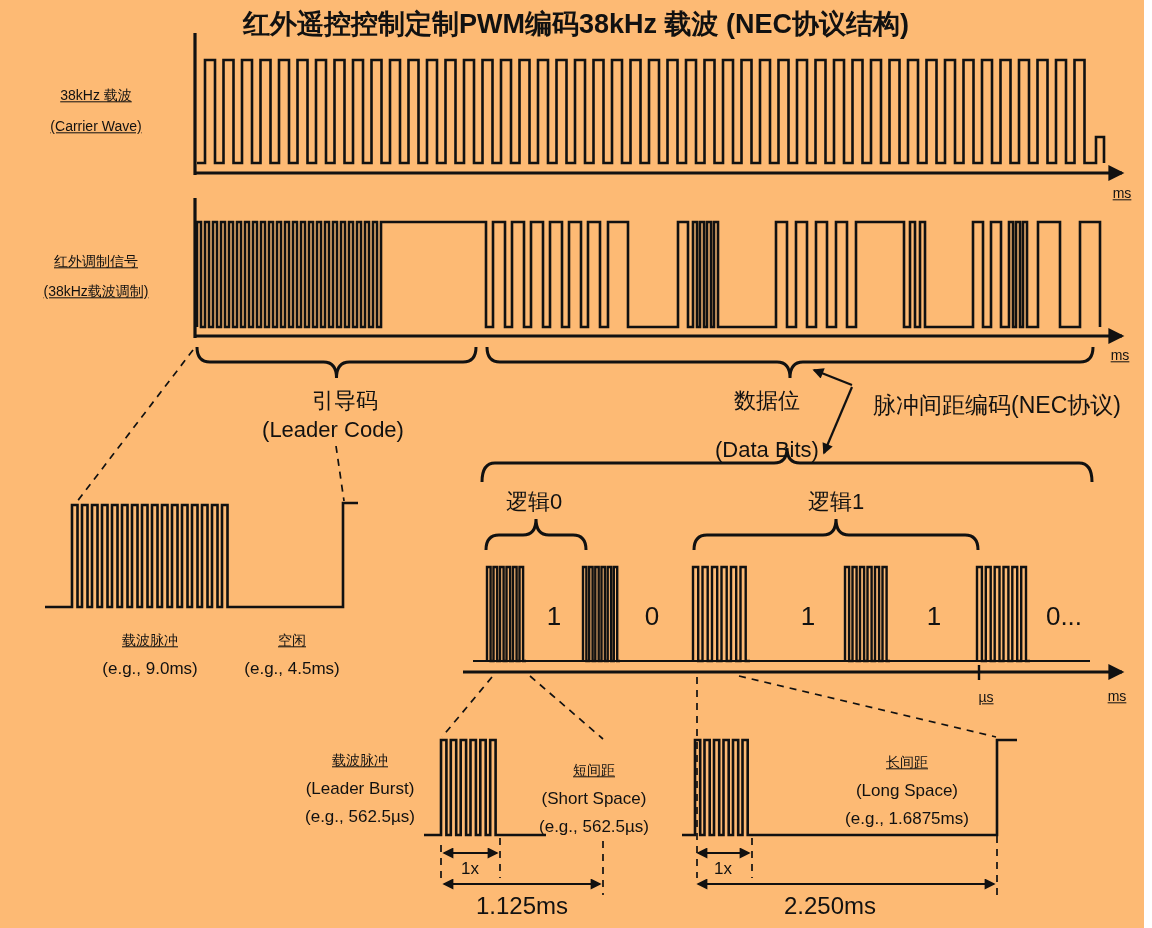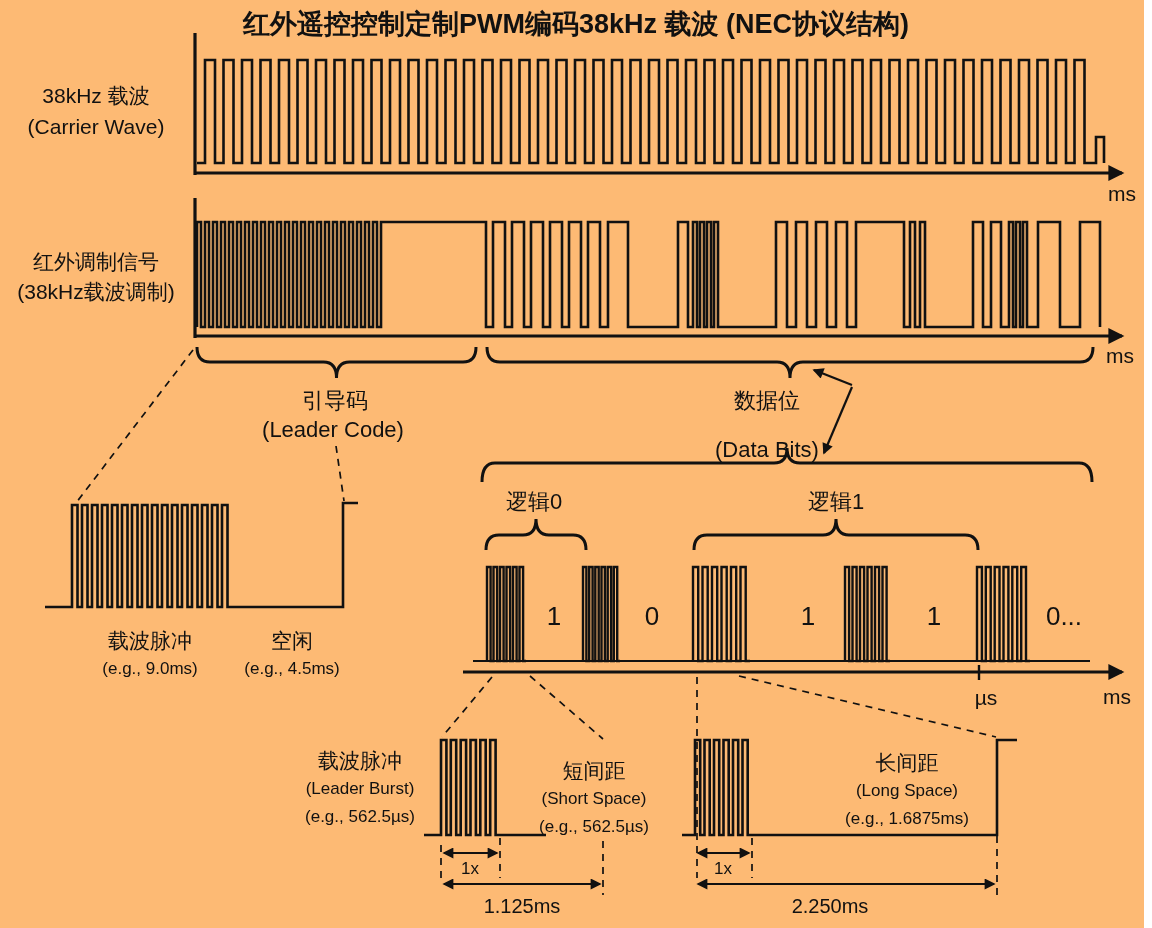--- a/index.html
+++ b/index.html
@@ -4,23 +4,23 @@
 <style>
   html,body{margin:0;padding:0;background:#ffffff;}
   #page{position:relative;width:1144px;height:928px;background:#fdba74;overflow:hidden;
         font-family:"Liberation Sans","DejaVu Sans",sans-serif;color:#111;}
   #art{position:absolute;left:0;top:0;}
   .lbl{position:absolute;transform:translate(-50%,-50%);white-space:nowrap;color:#111;
        text-align:center;line-height:1.1;}
   .f27{font-size:27px;font-weight:600;}
   .f23{font-size:23px;}
   .f22{font-size:22px;}
-  .f21{font-size:21px;}
+  .f21{font-size:14px;text-decoration:underline;}
   .f20{font-size:17px;}
-  .f24{font-size:20px;}
+  .f24{font-size:24px;}
   .f26{font-size:26px;}
 </style>
 </head>
 <body>
 
 <div id="page">
 
   <svg id="art" width="1152" height="928" viewBox="0 0 1152 928">
     <defs>
       <marker id="ah" viewBox="0 0 10 10" refX="8.5" refY="5" markerWidth="5.5" markerHeight="5" orient="auto-start-reverse">
@@ -72,24 +72,25 @@
   <div class="lbl f27" style="left:576px;top:25px">红外遥控控制定制PWM编码38kHz 载波 (NEC协议结构)</div>
 
   <div class="lbl f21" style="left:96px;top:96px">38kHz 载波</div>
   <div class="lbl f21" style="left:96px;top:127px">(Carrier Wave)</div>
   <div class="lbl f21" style="left:1122px;top:194px">ms</div>
 
   <div class="lbl f21" style="left:96px;top:262px">红外调制信号</div>
   <div class="lbl f21" style="left:96px;top:292px">(38kHz载波调制)</div>
   <div class="lbl f21" style="left:1120px;top:356px">ms</div>
 
-  <div class="lbl f22" style="left:335px;top:401px">引导码</div>
+  <div class="lbl f22" style="left:345px;top:401px">引导码</div>
   <div class="lbl f22" style="left:333px;top:430px">(Leader Code)</div>
   <div class="lbl f22" style="left:767px;top:401px">数据位</div>
   <div class="lbl f22" style="left:767px;top:450px">(Data Bits)</div>
+  <div class="lbl f23" style="left:997px;top:406px">脉冲间距编码(NEC协议)</div>
 
   <div class="lbl f22" style="left:534px;top:502px">逻辑0</div>
   <div class="lbl f22" style="left:836px;top:502px">逻辑1</div>
 
   <div class="lbl f21" style="left:986px;top:698px">µs</div>
   <div class="lbl f21" style="left:1117px;top:697px">ms</div>
 
   <div class="lbl f21" style="left:150px;top:641px">载波脉冲</div>
   <div class="lbl f20" style="left:150px;top:669px">(e.g., 9.0ms)</div>
   <div class="lbl f21" style="left:292px;top:641px">空闲</div>

